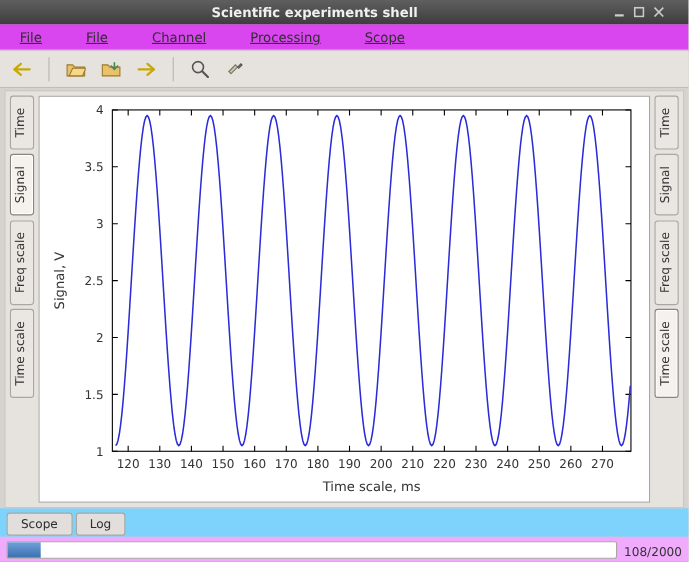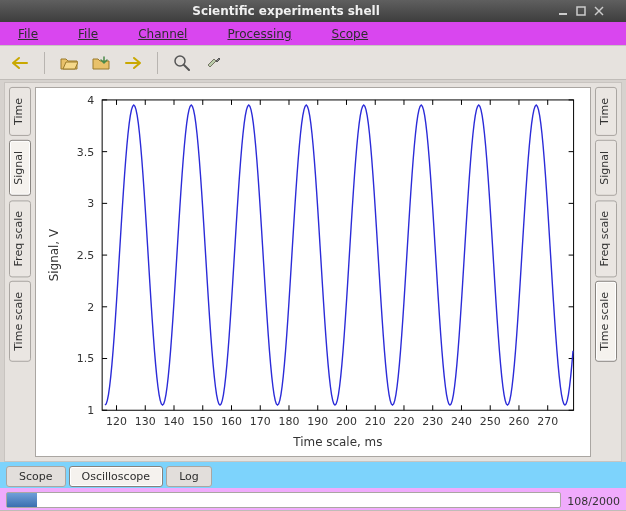--- a/index.html
+++ b/index.html
@@ -370,21 +370,20 @@
         <text x="56" y="16" text-anchor="end" font-size="11" fill="#333">4</text>
         <text x="301" y="360" text-anchor="middle" class="axis-label">Time scale, ms</text>
         <text x="0" y="0" text-anchor="middle" class="axis-label" transform="translate(20,168) rotate(-90)">Signal, V</text>
         <path d="M 66.89 318.80 L 68.05 317.61 L 69.20 314.06 L 70.36 308.21 L 71.51 300.15 L 72.67 290.00 L 73.83 277.93 L 74.98 264.12 L 76.14 248.80 L 77.30 232.21 L 78.45 214.60 L 79.61 196.26 L 80.76 177.47 L 81.92 158.53 L 83.08 139.74 L 84.23 121.40 L 85.39 103.79 L 86.54 87.20 L 87.70 71.88 L 88.86 58.07 L 90.01 46.00 L 91.17 35.85 L 92.32 27.79 L 93.48 21.94 L 94.64 18.39 L 95.79 17.20 L 96.95 18.39 L 98.10 21.94 L 99.26 27.79 L 100.42 35.85 L 101.57 46.00 L 102.73 58.07 L 103.89 71.88 L 105.04 87.20 L 106.20 103.79 L 107.35 121.40 L 108.51 139.74 L 109.67 158.53 L 110.82 177.47 L 111.98 196.26 L 113.13 214.60 L 114.29 232.21 L 115.45 248.80 L 116.60 264.12 L 117.76 277.93 L 118.91 290.00 L 120.07 300.15 L 121.23 308.21 L 122.38 314.06 L 123.54 317.61 L 124.70 318.80 L 125.85 317.61 L 127.01 314.06 L 128.16 308.21 L 129.32 300.15 L 130.48 290.00 L 131.63 277.93 L 132.79 264.12 L 133.94 248.80 L 135.10 232.21 L 136.26 214.60 L 137.41 196.26 L 138.57 177.47 L 139.72 158.53 L 140.88 139.74 L 142.04 121.40 L 143.19 103.79 L 144.35 87.20 L 145.50 71.88 L 146.66 58.07 L 147.82 46.00 L 148.97 35.85 L 150.13 27.79 L 151.29 21.94 L 152.44 18.39 L 153.60 17.20 L 154.75 18.39 L 155.91 21.94 L 157.07 27.79 L 158.22 35.85 L 159.38 46.00 L 160.53 58.07 L 161.69 71.88 L 162.85 87.20 L 164.00 103.79 L 165.16 121.40 L 166.31 139.74 L 167.47 158.53 L 168.63 177.47 L 169.78 196.26 L 170.94 214.60 L 172.10 232.21 L 173.25 248.80 L 174.41 264.12 L 175.56 277.93 L 176.72 290.00 L 177.88 300.15 L 179.03 308.21 L 180.19 314.06 L 181.34 317.61 L 182.50 318.80 L 183.66 317.61 L 184.81 314.06 L 185.97 308.21 L 187.12 300.15 L 188.28 290.00 L 189.44 277.93 L 190.59 264.12 L 191.75 248.80 L 192.90 232.21 L 194.06 214.60 L 195.22 196.26 L 196.37 177.47 L 197.53 158.53 L 198.69 139.74 L 199.84 121.40 L 201.00 103.79 L 202.15 87.20 L 203.31 71.88 L 204.47 58.07 L 205.62 46.00 L 206.78 35.85 L 207.93 27.79 L 209.09 21.94 L 210.25 18.39 L 211.40 17.20 L 212.56 18.39 L 213.71 21.94 L 214.87 27.79 L 216.03 35.85 L 217.18 46.00 L 218.34 58.07 L 219.50 71.88 L 220.65 87.20 L 221.81 103.79 L 222.96 121.40 L 224.12 139.74 L 225.28 158.53 L 226.43 177.47 L 227.59 196.26 L 228.74 214.60 L 229.90 232.21 L 231.06 248.80 L 232.21 264.12 L 233.37 277.93 L 234.52 290.00 L 235.68 300.15 L 236.84 308.21 L 237.99 314.06 L 239.15 317.61 L 240.30 318.80 L 241.46 317.61 L 242.62 314.06 L 243.77 308.21 L 244.93 300.15 L 246.09 290.00 L 247.24 277.93 L 248.40 264.12 L 249.55 248.80 L 250.71 232.21 L 251.87 214.60 L 253.02 196.26 L 254.18 177.47 L 255.33 158.53 L 256.49 139.74 L 257.65 121.40 L 258.80 103.79 L 259.96 87.20 L 261.11 71.88 L 262.27 58.07 L 263.43 46.00 L 264.58 35.85 L 265.74 27.79 L 266.90 21.94 L 268.05 18.39 L 269.21 17.20 L 270.36 18.39 L 271.52 21.94 L 272.68 27.79 L 273.83 35.85 L 274.99 46.00 L 276.14 58.07 L 277.30 71.88 L 278.46 87.20 L 279.61 103.79 L 280.77 121.40 L 281.92 139.74 L 283.08 158.53 L 284.24 177.47 L 285.39 196.26 L 286.55 214.60 L 287.70 232.21 L 288.86 248.80 L 290.02 264.12 L 291.17 277.93 L 292.33 290.00 L 293.49 300.15 L 294.64 308.21 L 295.80 314.06 L 296.95 317.61 L 298.11 318.80 L 299.27 317.61 L 300.42 314.06 L 301.58 308.21 L 302.73 300.15 L 303.89 290.00 L 305.05 277.93 L 306.20 264.12 L 307.36 248.80 L 308.51 232.21 L 309.67 214.60 L 310.83 196.26 L 311.98 177.47 L 313.14 158.53 L 314.30 139.74 L 315.45 121.40 L 316.61 103.79 L 317.76 87.20 L 318.92 71.88 L 320.08 58.07 L 321.23 46.00 L 322.39 35.85 L 323.54 27.79 L 324.70 21.94 L 325.86 18.39 L 327.01 17.20 L 328.17 18.39 L 329.32 21.94 L 330.48 27.79 L 331.64 35.85 L 332.79 46.00 L 333.95 58.07 L 335.10 71.88 L 336.26 87.20 L 337.42 103.79 L 338.57 121.40 L 339.73 139.74 L 340.89 158.53 L 342.04 177.47 L 343.20 196.26 L 344.35 214.60 L 345.51 232.21 L 346.67 248.80 L 347.82 264.12 L 348.98 277.93 L 350.13 290.00 L 351.29 300.15 L 352.45 308.21 L 353.60 314.06 L 354.76 317.61 L 355.91 318.80 L 357.07 317.61 L 358.23 314.06 L 359.38 308.21 L 360.54 300.15 L 361.70 290.00 L 362.85 277.93 L 364.01 264.12 L 365.16 248.80 L 366.32 232.21 L 367.48 214.60 L 368.63 196.26 L 369.79 177.47 L 370.94 158.53 L 372.10 139.74 L 373.26 121.40 L 374.41 103.79 L 375.57 87.20 L 376.72 71.88 L 377.88 58.07 L 379.04 46.00 L 380.19 35.85 L 381.35 27.79 L 382.50 21.94 L 383.66 18.39 L 384.82 17.20 L 385.97 18.39 L 387.13 21.94 L 388.29 27.79 L 389.44 35.85 L 390.60 46.00 L 391.75 58.07 L 392.91 71.88 L 394.07 87.20 L 395.22 103.79 L 396.38 121.40 L 397.53 139.74 L 398.69 158.53 L 399.85 177.47 L 401.00 196.26 L 402.16 214.60 L 403.31 232.21 L 404.47 248.80 L 405.63 264.12 L 406.78 277.93 L 407.94 290.00 L 409.10 300.15 L 410.25 308.21 L 411.41 314.06 L 412.56 317.61 L 413.72 318.80 L 414.88 317.61 L 416.03 314.06 L 417.19 308.21 L 418.34 300.15 L 419.50 290.00 L 420.66 277.93 L 421.81 264.12 L 422.97 248.80 L 424.12 232.21 L 425.28 214.60 L 426.44 196.26 L 427.59 177.47 L 428.75 158.53 L 429.90 139.74 L 431.06 121.40 L 432.22 103.79 L 433.37 87.20 L 434.53 71.88 L 435.69 58.07 L 436.84 46.00 L 438.00 35.85 L 439.15 27.79 L 440.31 21.94 L 441.47 18.39 L 442.62 17.20 L 443.78 18.39 L 444.93 21.94 L 446.09 27.79 L 447.25 35.85 L 448.40 46.00 L 449.56 58.07 L 450.71 71.88 L 451.87 87.20 L 453.03 103.79 L 454.18 121.40 L 455.34 139.74 L 456.50 158.53 L 457.65 177.47 L 458.81 196.26 L 459.96 214.60 L 461.12 232.21 L 462.28 248.80 L 463.43 264.12 L 464.59 277.93 L 465.74 290.00 L 466.90 300.15 L 468.06 308.21 L 469.21 314.06 L 470.37 317.61 L 471.52 318.80 L 472.68 317.61 L 473.84 314.06 L 474.99 308.21 L 476.15 300.15 L 477.30 290.00 L 478.46 277.93 L 479.62 264.12 L 480.77 248.80 L 481.93 232.21 L 483.09 214.60 L 484.24 196.26 L 485.40 177.47 L 486.55 158.53 L 487.71 139.74 L 488.87 121.40 L 490.02 103.79 L 491.18 87.20 L 492.33 71.88 L 493.49 58.07 L 494.65 46.00 L 495.80 35.85 L 496.96 27.79 L 498.11 21.94 L 499.27 18.39 L 500.43 17.20 L 501.58 18.39 L 502.74 21.94 L 503.90 27.79 L 505.05 35.85 L 506.21 46.00 L 507.36 58.07 L 508.52 71.88 L 509.68 87.20 L 510.83 103.79 L 511.99 121.40 L 513.14 139.74 L 514.30 158.53 L 515.46 177.47 L 516.61 196.26 L 517.77 214.60 L 518.92 232.21 L 520.08 248.80 L 521.24 264.12 L 522.39 277.93 L 523.55 290.00 L 524.70 300.15 L 525.86 308.21 L 527.02 314.06 L 528.17 317.61 L 529.33 318.80 L 530.49 317.61 L 531.64 314.06 L 532.80 308.21 L 533.95 300.15 L 535.11 290.00 L 536.27 277.93 L 537.42 264.12" fill="none" stroke="#2b2bd8" stroke-width="1.4"></path>
       </svg>
   </div>
 </div>
 
 <div class="bottom-tabs">
   <div class="tab">Scope</div>
-  <div class="tab selected">Oscilloscope</div>
   <div class="tab">Log</div>
 </div>
 
 <div class="progress-row">
   <div class="progress-bar-outer">
     <div class="progress-bar-inner" id="progress-inner" style="width: 5.4%;"></div>
   </div>
   <div class="progress-label">108/2000</div>
 </div>
 

